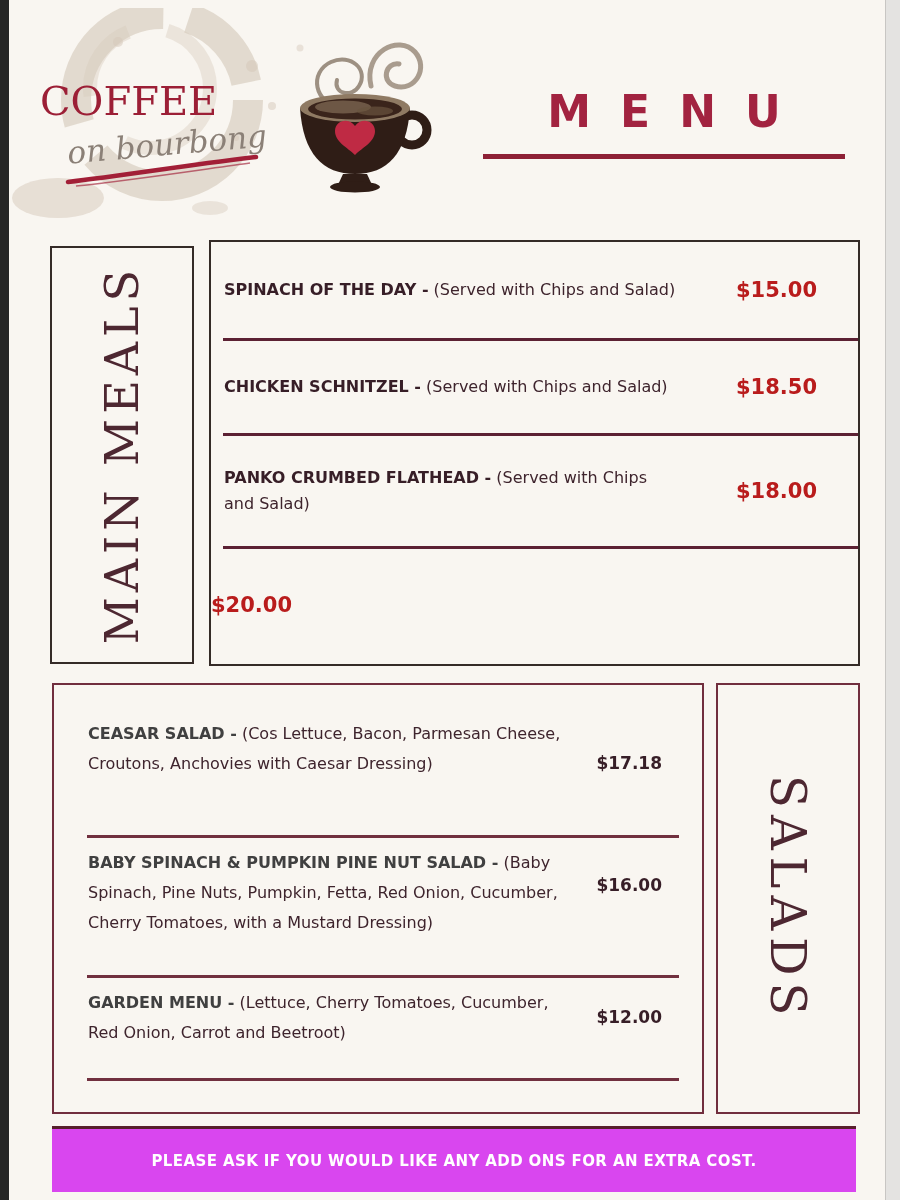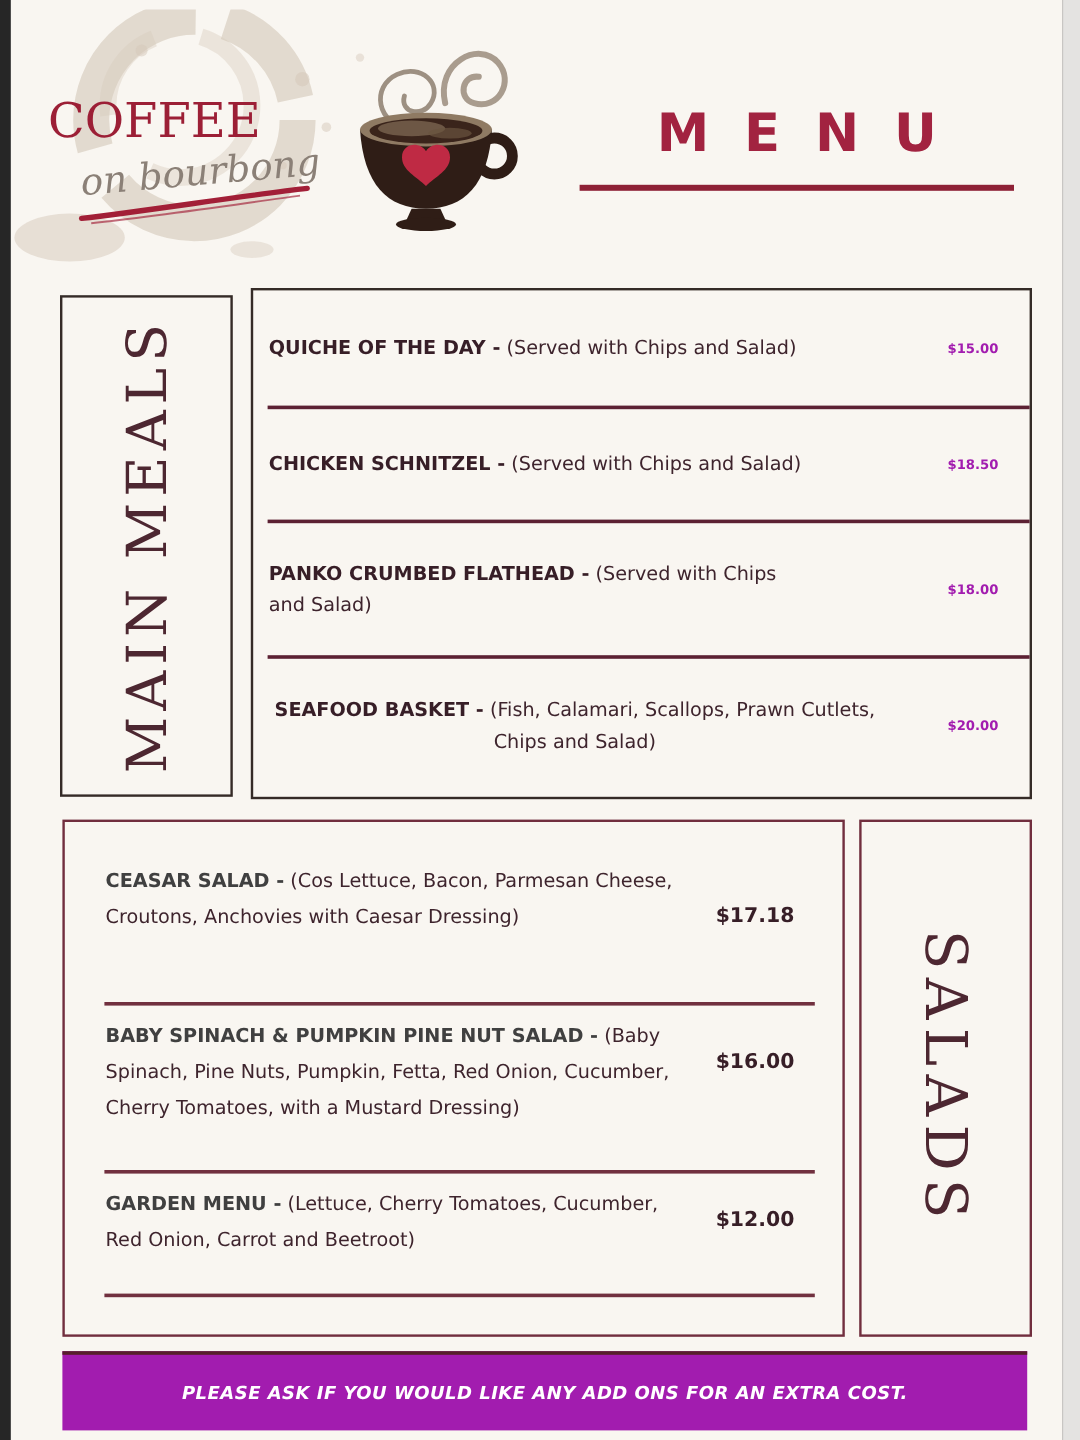--- a/index.html
+++ b/index.html
@@ -40,35 +40,35 @@
 
   .items-box{position:absolute;background:#f9f6f1;}
   .items-box.dark{border:2px solid #352b27;}
   .items-box.maroon{border:2px solid #712e3e;}
 
   
   .mrow{position:absolute;left:0;right:0;display:flex;align-items:center;}
   .mtext{flex:1;padding:0 6px 0 13px;font-size:16px;color:#3e242d;line-height:26px;}
   .mtext .iname{font-weight:bold;color:#371e27;}
   .mrow.centered .mtext{text-align:center;padding-right:2px;}
-  .mprice{width:96px;padding-right:26px;text-align:right;font-weight:bold;
-      font-size:11px;color:#a21caf;}
+  .mprice{width:96px;padding-right:26px;font-weight:bold;
+      font-size:21px;color:#b91c1c;}
   .mdivider{position:absolute;left:12px;right:0;height:3px;background:#5c2133;}
 
   
   .srow{position:absolute;left:34px;width:474px;font-size:16px;color:#3e242d;line-height:30px;}
   .srow .iname{font-weight:bold;color:#404040;text-align:right;}
   .srow .snote{font-weight:bold;color:#371e27;}
   .sprice{position:absolute;right:40px;font-weight:bold;font-size:17px;color:#371e27;}
   .sdivider{position:absolute;left:33px;width:592px;height:2.5px;background:#71303f;}
 
   
   .footer-banner{position:absolute;left:52px;top:1126px;width:804px;height:63px;
-      background:#a21caf;border-top:3px solid #571f2b;display:flex;align-items:center;
-      justify-content:center;font-style:italic;}
+      background:#d946ef;border-top:3px solid #571f2b;display:flex;align-items:center;
+      justify-content:center;}
   .footer-banner span{color:#ffffff;font-weight:bold;font-size:15px;letter-spacing:.4px;}
 </style>
 </head>
 <body>
 
 <div class="canvas">
 
   <div class="edge-left"></div>
   <div class="edge-right"></div>
 
@@ -118,21 +118,21 @@
   <div class="menu-underline"></div>
 
   <div class="label-box dark" style="left:50px;top:246px;width:140px;height:414px;">
     <span class="vlabel up">MAIN MEALS</span>
   </div>
 
   <div class="items-box dark" style="left:209px;top:240px;width:647px;height:422px;">
 
     <div class="mrow" style="top:0;height:96px;">
       <div class="mtext">
-        <span class="iname">QUICHE OF THE DAY -</span>
+        <span class="iname">SPINACH OF THE DAY -</span>
         <span class="idesc">(Served with Chips and Salad)</span>
       </div>
       <div class="mprice">$15.00</div>
     </div>
     <div class="mdivider" style="top:96px;"></div>
 
     <div class="mrow" style="top:99px;height:92px;">
       <div class="mtext">
         <span class="iname">CHICKEN SCHNITZEL -</span>
         <span class="idesc">(Served with Chips and Salad)</span>
@@ -144,24 +144,20 @@
     <div class="mrow" style="top:194px;height:110px;gap:48px;">
       <div class="mtext">
         <span class="iname">PANKO CRUMBED FLATHEAD -</span>
         <span class="idesc">(Served with Chips and Salad)</span>
       </div>
       <div class="mprice">$18.00</div>
     </div>
     <div class="mdivider" style="top:304px;"></div>
 
     <div class="mrow centered" style="top:307px;height:111px;">
-      <div class="mtext">
-        <span class="iname">SEAFOOD BASKET -</span>
-        <span class="idesc">(Fish, Calamari, Scallops, Prawn Cutlets, Chips and Salad)</span>
-      </div>
       <div class="mprice">$20.00</div>
     </div>
   </div>
 
   <div class="items-box maroon" style="left:52px;top:683px;width:648px;height:427px;">
 
     <div class="srow" style="top:34px;">
       <span class="iname">CEASAR SALAD -</span>
       <span class="idesc">(Cos Lettuce, Bacon, Parmesan Cheese, Croutons, Anchovies with Caesar Dressing)</span>
     </div>

